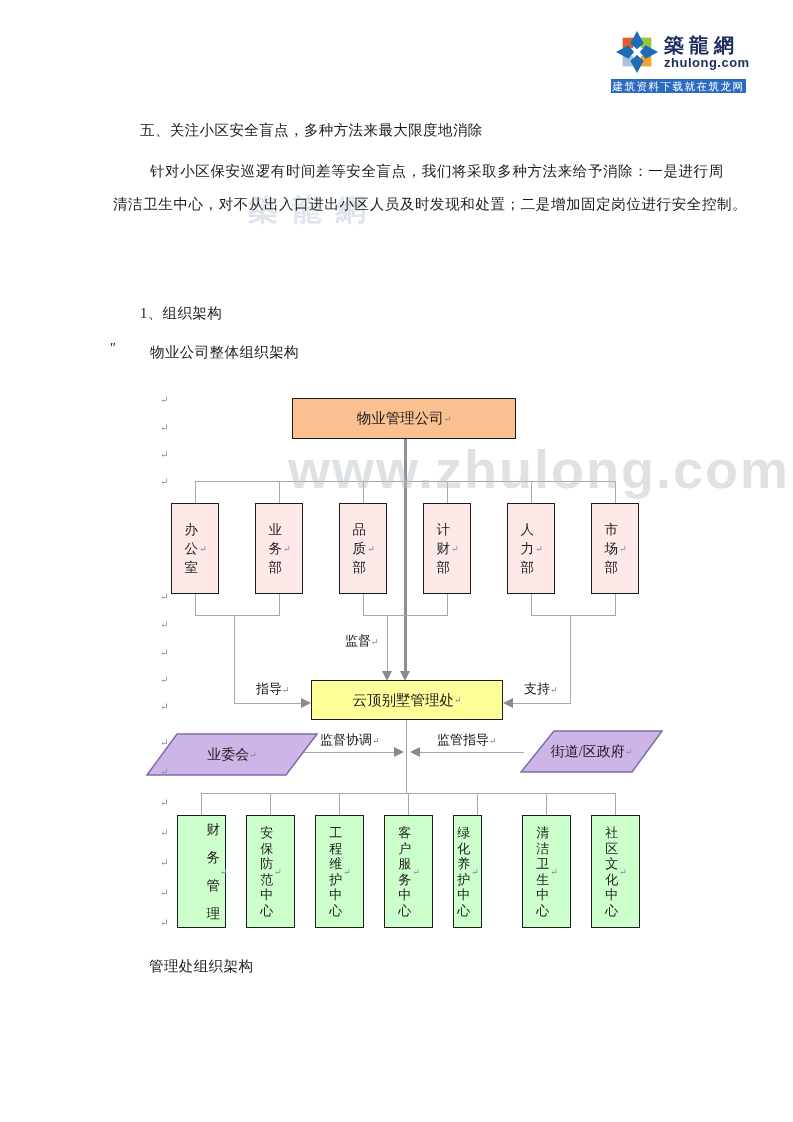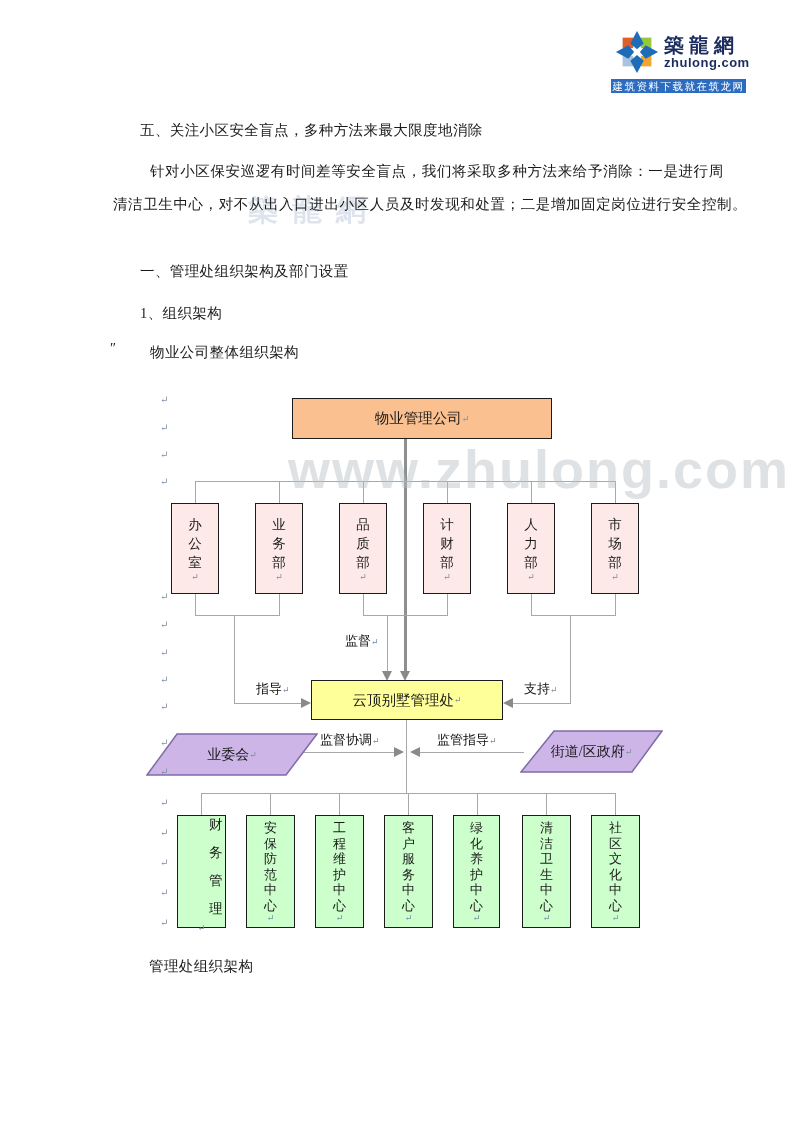--- a/index.html
+++ b/index.html
@@ -7,21 +7,21 @@
         font-family:"Liberation Serif","DejaVu Serif",serif;color:#1a1a1a;}
   .hline{position:absolute;background:#a8a8a8;height:1.2px;}
   .vline{position:absolute;background:#a8a8a8;width:1.2px;}
   .mainline{position:absolute;background:#8f8f8f;width:3px;}
   .arr-down{position:absolute;width:0;height:0;border-left:5.5px solid transparent;
             border-right:5.5px solid transparent;border-top:10px solid #8a8a8a;}
   .arr-right{position:absolute;width:0;height:0;border-top:5.5px solid transparent;
              border-bottom:5.5px solid transparent;border-left:10px solid #8a8a8a;}
   .arr-left{position:absolute;width:0;height:0;border-top:5.5px solid transparent;
             border-bottom:5.5px solid transparent;border-right:10px solid #8a8a8a;}
-  .box{position:absolute;border:1.5px solid #1c1c1c;display:flex;flex-direction:column;
+  .box{position:absolute;border:1.5px solid #1c1c1c;display:flex;flex-direction:row;
        align-items:center;justify-content:center;text-align:center;box-sizing:border-box;}
   .vtext{width:16px;word-break:break-all;font-size:13.5px;line-height:19px;text-align:center;}
   .vtext6{width:15px;word-break:break-all;font-size:13px;line-height:15.5px;text-align:center;}
   .vtext4{width:16px;word-break:break-all;font-size:13.5px;line-height:28px;text-align:left;margin-left:31px;}
   .pilcrow{font-size:9px;color:#7d8ea6;line-height:10px;}
   .margin-mark{position:absolute;font-size:10px;color:#7d8ea6;}
   .lbl{position:absolute;font-size:13px;color:#111;white-space:nowrap;}
   .lbl .pilcrow{font-size:9px;}
   .para{position:absolute;font-size:14.5px;white-space:nowrap;letter-spacing:0.4px;}
   .ptext{position:absolute;font-size:14.5px;white-space:nowrap;letter-spacing:0.6px;}
@@ -70,21 +70,20 @@
       <span class="logo-en">zhulong.com</span>
     </span>
   </div>
   <div class="logo-banner">建筑资料下载就在筑龙网</div>
 
   <div class="wm-brand" style="left:248px;top:190px;">築龍網</div>
 
   <div class="para" style="left:140px;top:121px;">五、关注小区安全盲点，多种方法来最大限度地消除</div>
   <div class="ptext" style="left:150px;top:162px;">针对小区保安巡逻有时间差等安全盲点，我们将采取多种方法来给予消除：一是进行周</div>
   <div class="ptext" style="left:113px;top:195px;">清洁卫生中心，对不从出入口进出小区人员及时发现和处置；二是增加固定岗位进行安全控制。</div>
-  <div class="para" style="left:140px;top:262px;">一、管理处组织架构及部门设置</div>
   <div class="para" style="left:140px;top:304px;">1、组织架构</div>
   <div class="para" style="left:110px;top:340px;">″</div>
   <div class="para" style="left:150px;top:343px;">物业公司整体组织架构</div>
 
   <div class="mainline" style="left:404px;top:439px;height:233px;"></div>
   <div class="arr-down" style="left:400px;top:671px;"></div>
 
   <div class="hline" style="left:195px;top:481px;width:420px;"></div>
   <div class="vline" style="left:195px;top:481px;height:22px;"></div>
   <div class="vline" style="left:279px;top:481px;height:22px;"></div>
@@ -129,21 +128,21 @@
   <div class="vline" style="left:477px;top:793px;height:22px;"></div>
   <div class="vline" style="left:546px;top:793px;height:22px;"></div>
   <div class="vline" style="left:615px;top:793px;height:22px;"></div>
 
   <div class="lbl" style="left:345px;top:632px;"><span>监督</span><span class="pilcrow">↵</span></div>
   <div class="lbl" style="left:256px;top:680px;"><span>指导</span><span class="pilcrow">↵</span></div>
   <div class="lbl" style="left:524px;top:680px;"><span>支持</span><span class="pilcrow">↵</span></div>
   <div class="lbl" style="left:320px;top:731px;"><span>监督协调</span><span class="pilcrow">↵</span></div>
   <div class="lbl" style="left:437px;top:731px;"><span>监管指导</span><span class="pilcrow">↵</span></div>
 
-  <div class="box" style="left:292px;top:398px;width:260px;height:41px;background:#FAC090;flex-direction:row;font-size:14.5px;">
+  <div class="box" style="left:292px;top:398px;width:224px;height:41px;background:#FAC090;flex-direction:row;font-size:14.5px;">
     <span>物业管理公司</span>
       <span class="pilcrow">↵</span>
   </div>
 
   <div class="box" style="left:171px;top:503px;width:48px;height:91px;background:#FCE9E8;">
     <div class="vtext">办公室</div>
       <div class="pilcrow">↵</div>
   </div>
   <div class="box" style="left:255px;top:503px;width:48px;height:91px;background:#FCE9E8;">
     <div class="vtext">业务部</div>
@@ -199,21 +198,21 @@
       <div class="pilcrow">↵</div>
   </div>
   <div class="box" style="left:315px;top:815px;width:49px;height:113px;background:#CCFFCC;">
     <div class="vtext6">工程维护中心</div>
       <div class="pilcrow">↵</div>
   </div>
   <div class="box" style="left:384px;top:815px;width:49px;height:113px;background:#CCFFCC;">
     <div class="vtext6">客户服务中心</div>
       <div class="pilcrow">↵</div>
   </div>
-  <div class="box" style="left:453px;top:815px;width:47px;height:113px;background:#CCFFCC;">
+  <div class="box" style="left:453px;top:815px;width:29px;height:113px;background:#CCFFCC;">
     <div class="vtext6">绿化养护中心</div>
       <div class="pilcrow">↵</div>
   </div>
   <div class="box" style="left:522px;top:815px;width:49px;height:113px;background:#CCFFCC;">
     <div class="vtext6">清洁卫生中心</div>
       <div class="pilcrow">↵</div>
   </div>
   <div class="box" style="left:591px;top:815px;width:49px;height:113px;background:#CCFFCC;">
     <div class="vtext6">社区文化中心</div>
       <div class="pilcrow">↵</div>

